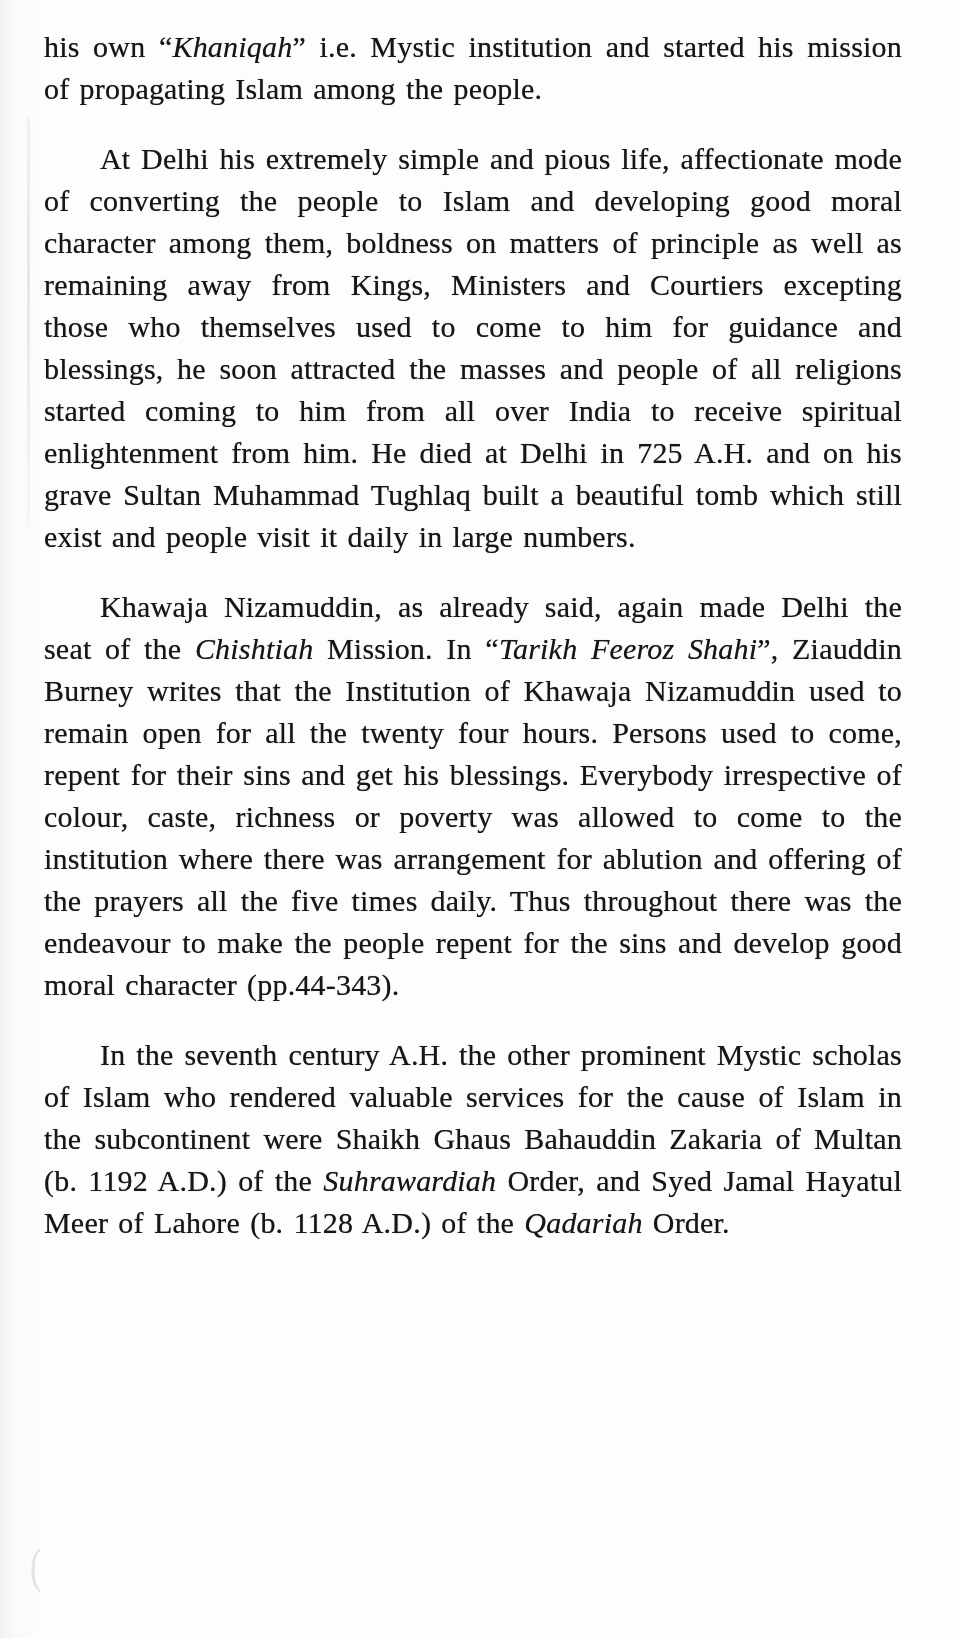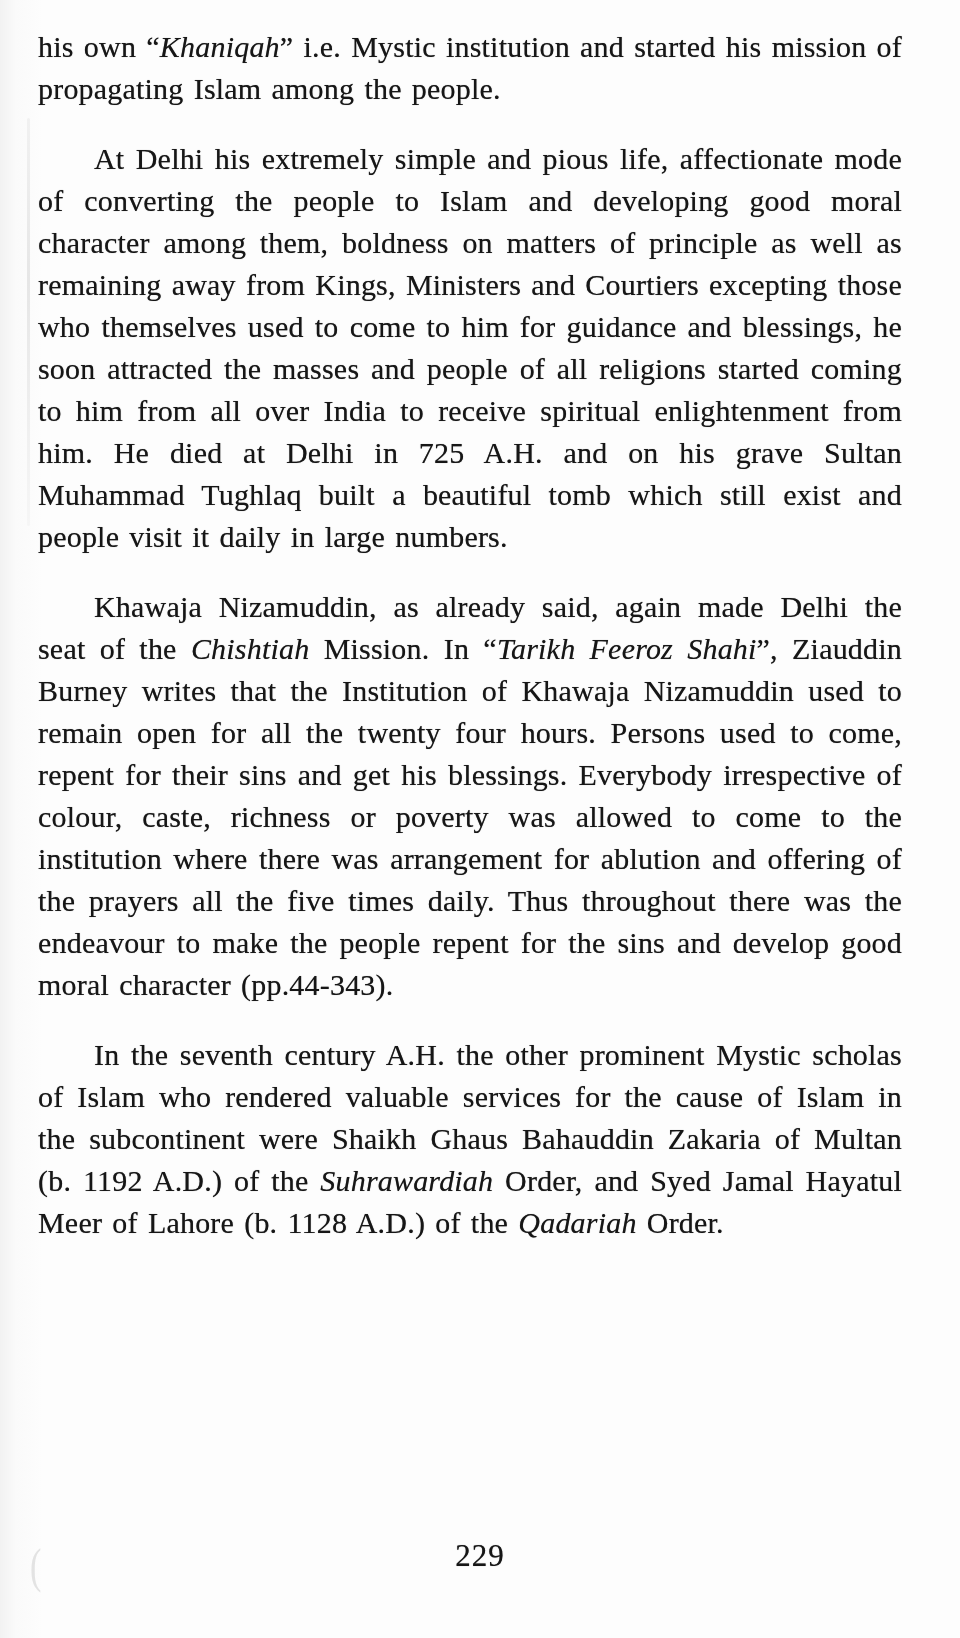--- a/index.html
+++ b/index.html
@@ -37,21 +37,21 @@
     color: #e3e3e3;
     transform: scaleY(1.4);
   }
   .text-block {
     position: absolute;
     left: 38px;
     top: 26px;
     width: 864px;
   }
   p.para {
-    margin: 0 0 28px 0;
+    margin: 0 0 28px 6px;
     font-size: 30px;
     line-height: 42px;
     text-align: justify;
     word-spacing: 2.5px;
     letter-spacing: 0.2px;
     text-shadow: 0 0 0.7px rgba(20,20,20,0.65);
   }
   p.para.indent {
     text-indent: 56px;
   }
@@ -74,14 +74,13 @@
 
 <div class="page">
   <div class="scan-line"></div>
   <div class="scan-smudge">(</div>
   <div class="text-block">
       <p class="para"><span>his own “</span><span class="it">Khaniqah</span><span>” i.e. Mystic institution and started his mission of propagating Islam among the people.</span></p>
       <p class="para indent"><span>At Delhi his extremely simple and pious life, affectionate mode of converting the people to Islam and developing good moral character among them, boldness on matters of principle as well as remaining away from Kings, Ministers and Courtiers excepting those who themselves used to come to him for guidance and blessings, he soon attracted the masses and people of all religions started coming to him from all over India to receive spiritual enlightenment from him. He died at Delhi in 725 A.H. and on his grave Sultan Muhammad Tughlaq built a beautiful tomb which still exist and people visit it daily in large numbers.</span></p>
       <p class="para indent"><span>Khawaja Nizamuddin, as already said, again made Delhi the seat of the </span><span class="it">Chishtiah</span><span> Mission. In “</span><span class="it">Tarikh Feeroz Shahi</span><span>”, Ziauddin Burney writes that the Institution of Khawaja Nizamuddin used to remain open for all the twenty four hours. Persons used to come, repent for their sins and get his blessings. Everybody irrespective of colour, caste, richness or poverty was allowed to come to the institution where there was arrangement for ablution and offering of the prayers all the five times daily. Thus throughout there was the endeavour to make the people repent for the sins and develop good moral character (pp.44-343).</span></p>
       <p class="para indent"><span>In the seventh century A.H. the other prominent Mystic scholas of Islam who rendered valuable services for the cause of Islam in the subcontinent were Shaikh Ghaus Bahauddin Zakaria of Multan (b. 1192 A.D.) of the </span><span class="it">Suhrawardiah</span><span> Order, and Syed Jamal Hayatul Meer of Lahore (b. 1128 A.D.) of the </span><span class="it">Qadariah</span><span> Order.</span></p>
     </div>
-  <div class="page-number">229</div>
 </div>
 
 </body></html>

